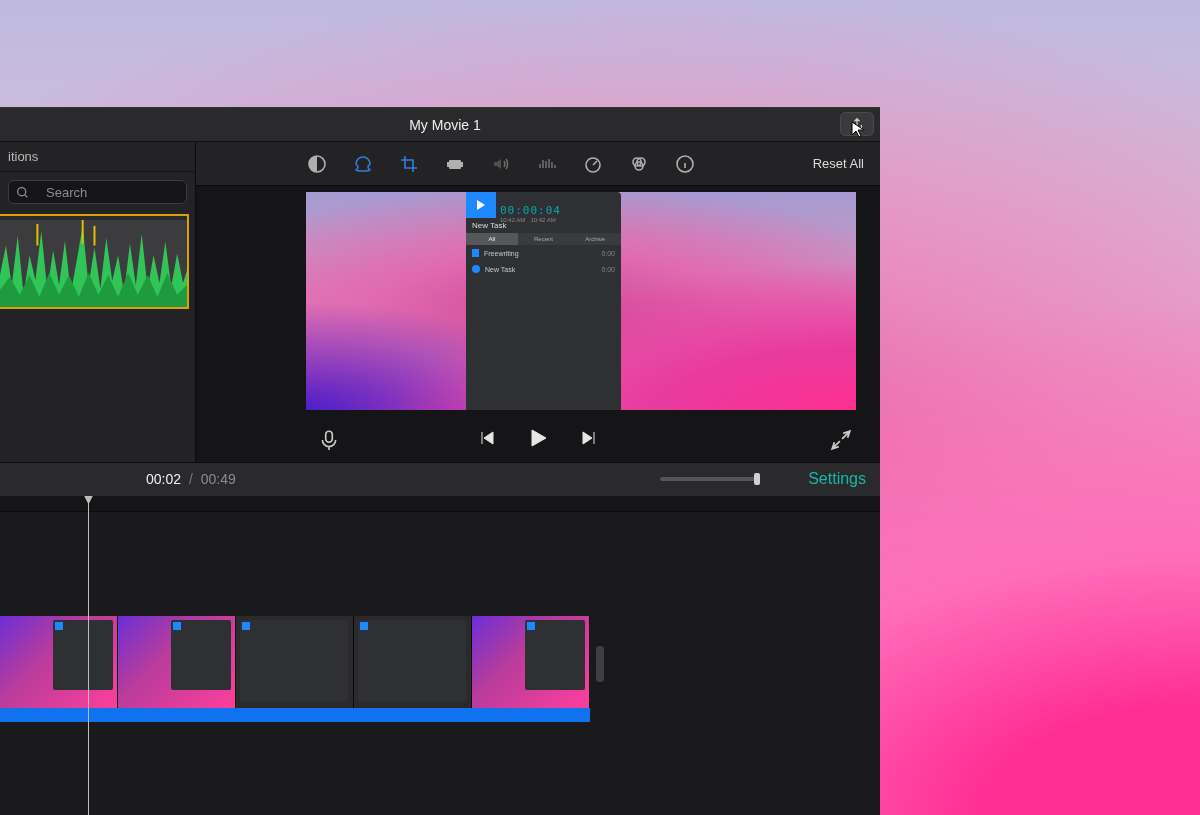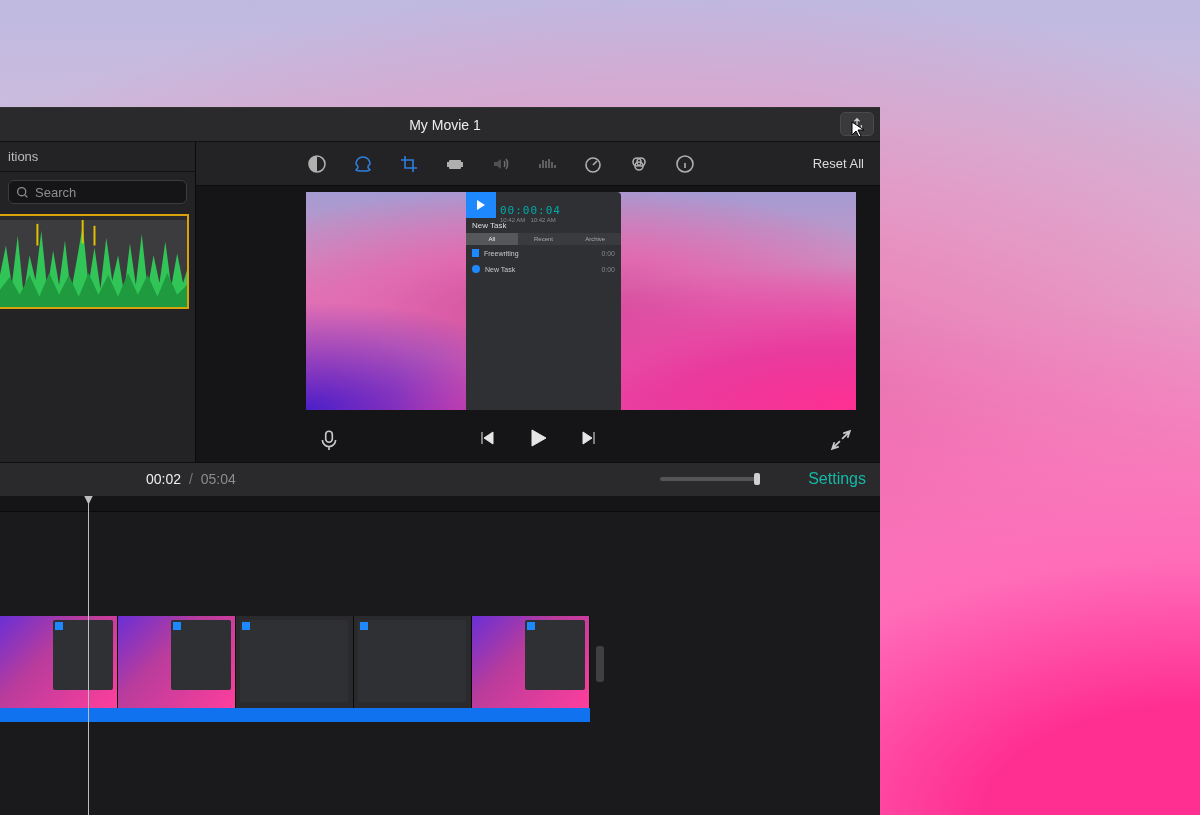--- a/index.html
+++ b/index.html
@@ -28,21 +28,21 @@
 
 .main-row { flex: 1; display: flex; min-height: 0; }
 
 .sidebar { width: 196px; background: #232325; border-right: 1px solid #0c0c0c;
   display: flex; flex-direction: column; }
 .sidebar-top { height: 30px; display: flex; align-items: center; padding: 0 8px;
   color: #bbb; font-size: 13px; border-bottom: 1px solid #111; justify-content: space-between; }
 .wand-col { width: 46px; height: 30px; display: flex; align-items: center; justify-content: center; }
 .search-wrap { padding: 8px 8px 6px 8px; }
 .search { width: 100%; height: 24px; background: #151517; border: 1px solid #3c3c3e;
-  border-radius: 6px; display: flex; align-items: center; padding: 0 7px; gap: 6px;
+  border-radius: 6px; display: flex; align-items: center; padding: 0 7px; gap: 17px;
   color: #8e8e90; font-size: 13px; }
 .waveform-box { margin: 4px 6px 0 0; height: 95px; border: 2px solid #d8a30a;
   background: #3c3c3e; position: relative; overflow: hidden; border-left: none; }
 .waveform-box svg { position: absolute; inset: 0; }
 .genre-row { display: flex; align-items: center; padding: 12px 10px; font-size: 13px;
   color: #dcdcdc; font-weight: 600; gap: 14px; }
 .genre-row .div { width: 1px; height: 18px; background: #3a3a3c; margin-left: 30px; }
 
 .center { flex: 1; display: flex; flex-direction: column; }
 .toolbar { height: 44px; display: flex; align-items: center; background: #232325;
@@ -291,21 +291,21 @@
           </span>
         </div>
       </div>
     </div>
   </div>
 
   <div class="time-strip">
     <div class="times">
       <span class="cur">00:02</span>
       <span class="sep">/</span>
-      <span class="dur">05:04</span>
+      <span class="dur">00:49</span>
     </div>
     <div class="zoom">
       <div class="track">
           <div class="knob"></div>
         </div>
     </div>
     <span class="settings-btn">Settings</span>
   </div>
 
   <div class="timeline">

